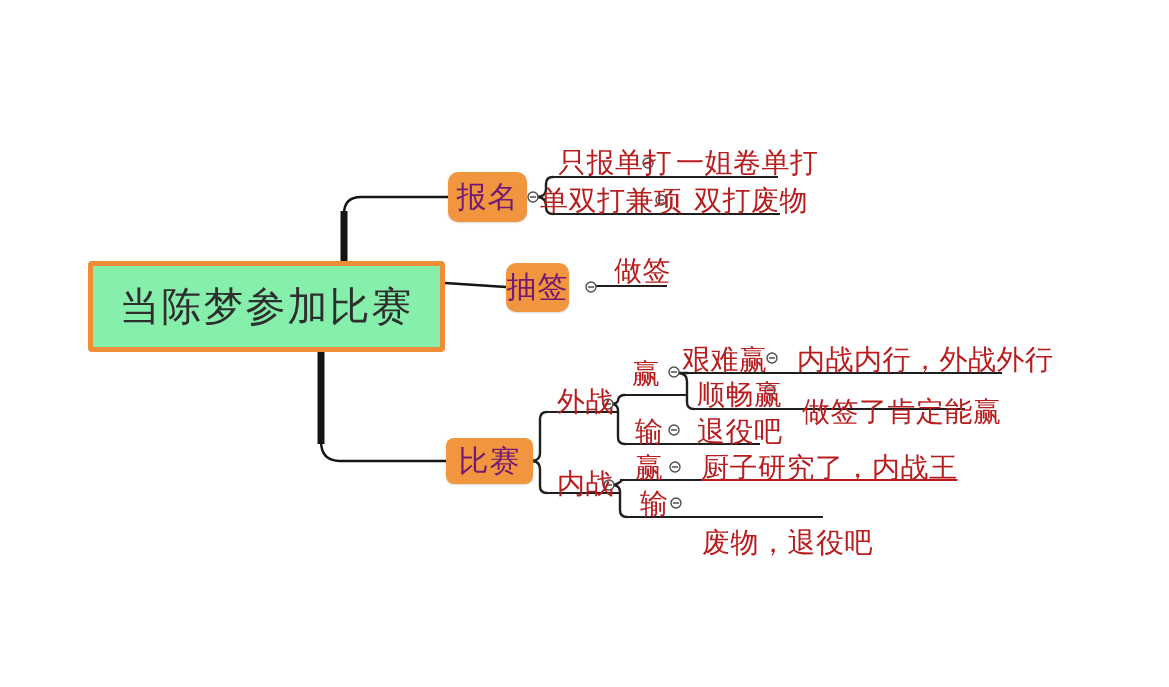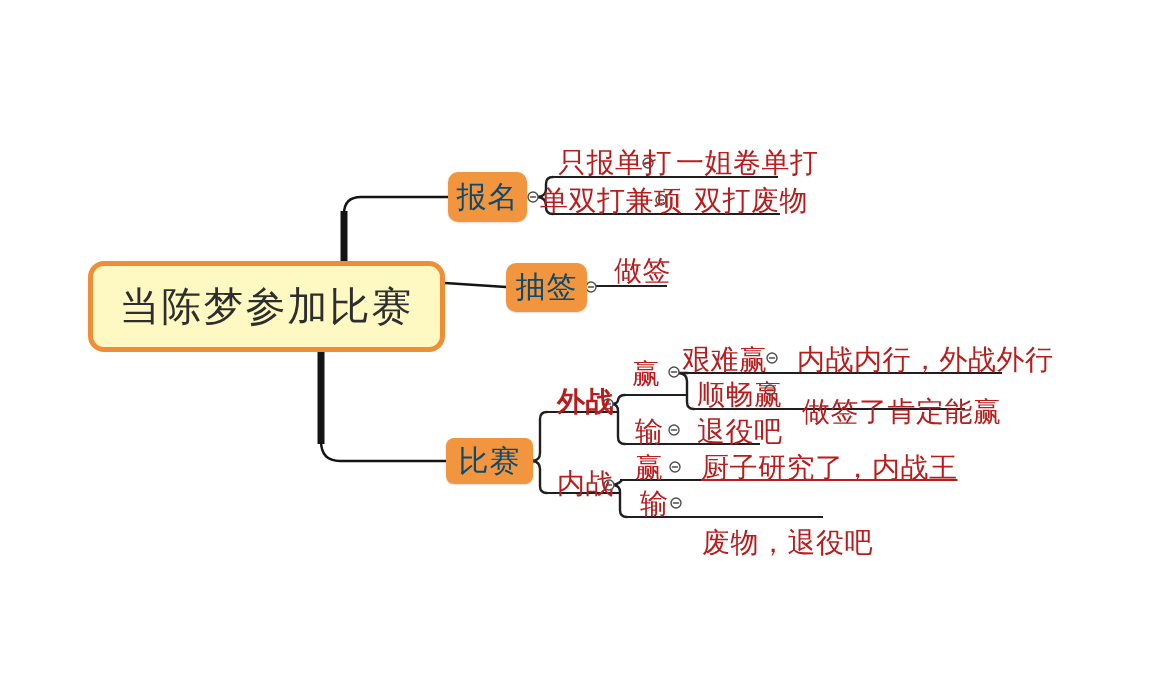--- a/index.html
+++ b/index.html
@@ -12,30 +12,30 @@
   }
   #wires{position:absolute;left:0;top:0;width:1169px;height:687px;}
   .ul{stroke:#1f1f1f;stroke-width:2.2;fill:none;}
   .br{stroke:#1f1f1f;stroke-width:2.4;fill:none;stroke-linejoin:round;stroke-linecap:round;}
   .thick{stroke:#141414;stroke-width:7;fill:none;}
   .thin{stroke:#141414;stroke-width:2.4;fill:none;stroke-linecap:round;}
   .cbtn circle{fill:#ffffff;stroke:#4d4d4d;stroke-width:1.4;}
   .cbtn line{stroke:#4d4d4d;stroke-width:1.3;stroke-linecap:round;}
   .root-box{
     position:absolute;left:88px;top:261px;width:357px;height:91px;
-    box-sizing:border-box;border:5px solid #F08E38;border-radius:16px;
-    background:#fef9c3;display:flex;align-items:center;justify-content:center;
+    box-sizing:border-box;border:5px solid #F08E38;border-radius:4px;
+    background:#86efac;display:flex;align-items:center;justify-content:center;
   }
   .root-box span{font-size:40px;color:#2e2e2e;letter-spacing:2px;white-space:nowrap;}
   .topic{
     position:absolute;box-sizing:border-box;border-radius:10px;
     background:#F2953F;display:flex;align-items:center;justify-content:center;
     box-shadow:0 1px 2px rgba(0,0,0,0.15);
   }
-  .topic span{font-size:30px;color:#0c4a6e;letter-spacing:1px;white-space:nowrap;}
+  .topic span{font-size:30px;color:#701a75;letter-spacing:1px;white-space:nowrap;}
   .txt{
     position:absolute;font-size:28px;line-height:22px;color:#b91c1c;
     white-space:nowrap;letter-spacing:0.5px;
   }
 </style>
 </head>
 <body>
 
 <div id="canvas">
 
@@ -130,35 +130,35 @@
       </g>
   </svg>
 
   <div class="root-box">
     <span>当陈梦参加比赛</span>
   </div>
 
   <div class="topic" style="left:448px;top:172px;width:79px;height:50px;">
     <span>报名</span>
   </div>
-  <div class="topic" style="left:506px;top:263px;width:81px;height:49px;">
+  <div class="topic" style="left:506px;top:263px;width:63px;height:49px;">
     <span>抽签</span>
   </div>
   <div class="topic" style="left:446px;top:438px;width:87px;height:46px;border-radius:8px;">
     <span>比赛</span>
   </div>
 
   <div class="txt" style="left:558px;top:152px;">只报单打</div>
   <div class="txt" style="left:676px;top:152px;">一姐卷单打</div>
   <div class="txt" style="left:540px;top:190px;">单双打兼项</div>
   <div class="txt" style="left:694px;top:190px;">双打废物</div>
 
   <div class="txt" style="left:614px;top:260px;">做签</div>
 
-  <div class="txt" style="left:557px;top:391px;font-weight:bold;">外战</div>
+  <div class="txt" style="left:557px;top:391px;">外战</div>
   <div class="txt" style="left:632px;top:363px;">赢</div>
   <div class="txt" style="left:682px;top:349px;text-align:center;">艰难赢</div>
   <div class="txt" style="left:797px;top:349px;font-family:Liberation Serif, serif;">内战内行，外战外行</div>
   <div class="txt" style="left:697px;top:384px;">顺畅赢</div>
   <div class="txt" style="left:796px;top:401px;margin-left:6px;">做签了肯定能赢</div>
   <div class="txt" style="left:635px;top:421px;">输</div>
   <div class="txt" style="left:697px;top:421px;">退役吧</div>
 
   <div class="txt" style="left:557px;top:473px;">内战</div>
   <div class="txt" style="left:635px;top:457px;">赢</div>

